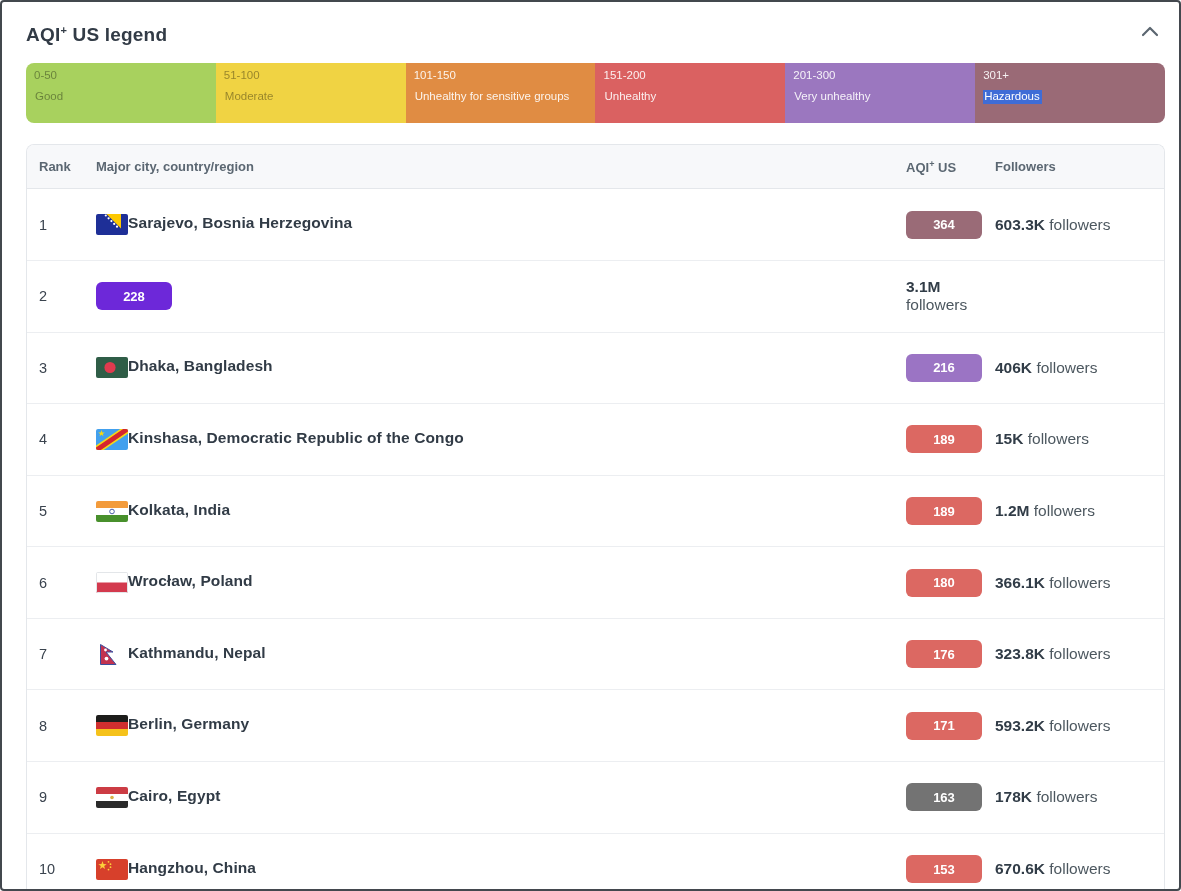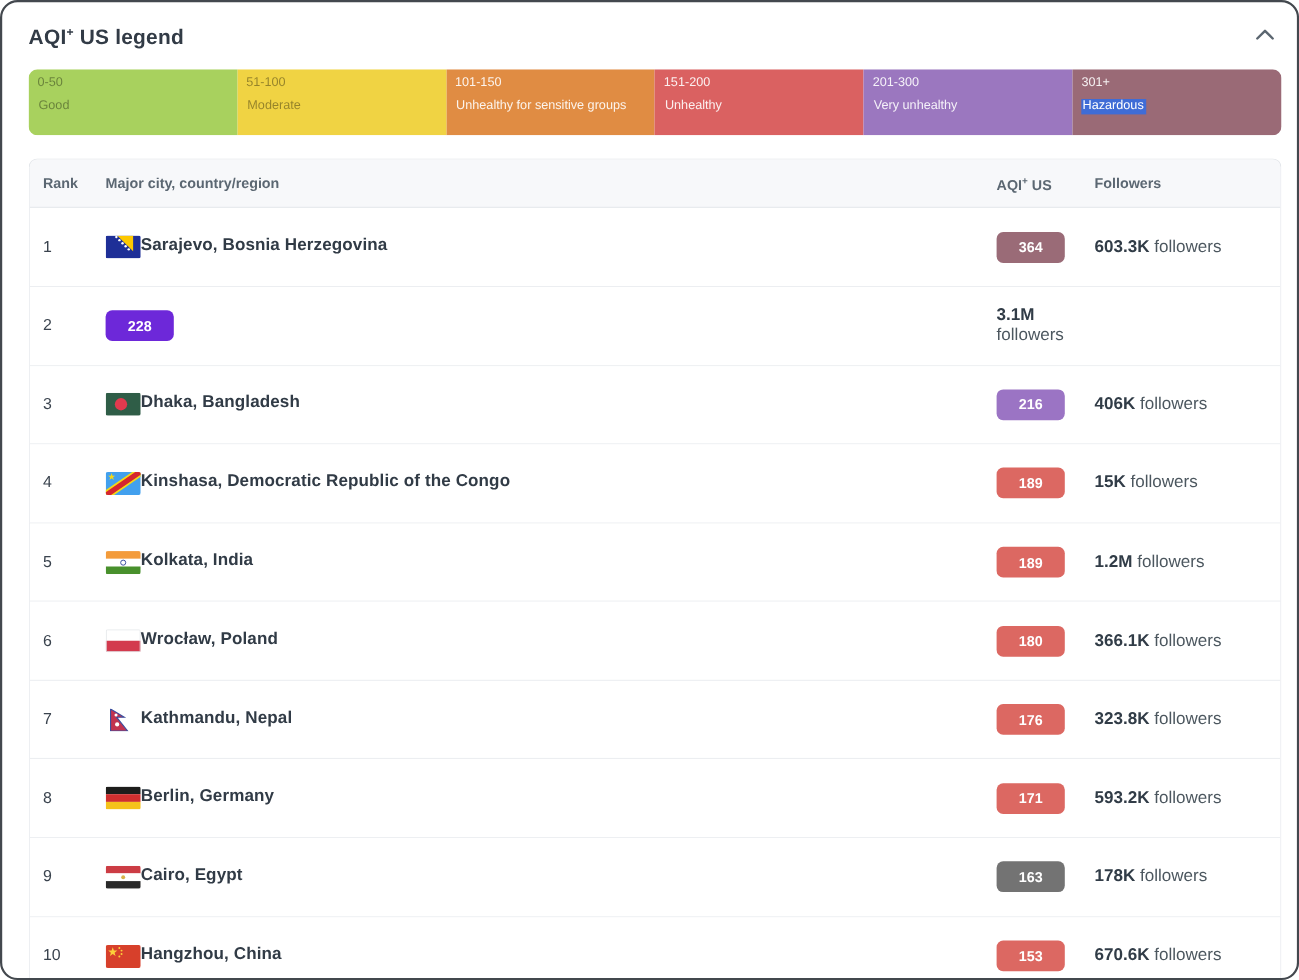--- a/index.html
+++ b/index.html
@@ -2,21 +2,21 @@
 <html><head>
 <meta charset="utf-8">
 <style>
   * { box-sizing: border-box; margin: 0; padding: 0; }
   html,body { width: 1181px; height: 891px; background: #fff; }
   body { font-family: "Liberation Sans", sans-serif; }
 
   .window {
     position: absolute; inset: 0;
     border: 2px solid #43484e;
-    border-radius: 16px;
+    border-radius: 4px;
     background: #fff;
     overflow: hidden;
   }
 
   
   .legend-head {
     display: flex; align-items: center; justify-content: space-between;
     padding: 15px 14px 0 24px;
   }
   .legend-title { font-size: 19px; font-weight: 700; color: #323b46; line-height: 26px; letter-spacing: .2px; }
@@ -62,21 +62,21 @@
   .trow { height: 71.6px; border-bottom: 1px solid #eceef1; background: #fff; cursor: pointer; }
   .trow:last-child { border-bottom: none; }
 
   .rank-cell { font-size: 14.5px; color: #3a434e; }
   .city-cell { display: flex; align-items: flex-start; }
   .flag { width: 32px; height: 21px; display:inline-flex; border-radius: 2px; overflow: hidden; flex: 0 0 auto; }
   .flag svg { display:block; }
   .city-name { font-size: 15.5px; font-weight: 700; color: #313b46; letter-spacing: .1px; }
 
   .badge {
-    width: 62px; height: 28px;
+    width: 76px; height: 28px;
     border-radius: 6px;
     display: flex; align-items: center; justify-content: center;
     color: #fff; font-size: 13px; font-weight: 700;
   }
   .followers-cell { font-size: 15.5px; color: #4c575f; }
   .followers-cell .num { font-weight: 700; color: #313c47; }
 </style>
 </head>
 <body>
 

